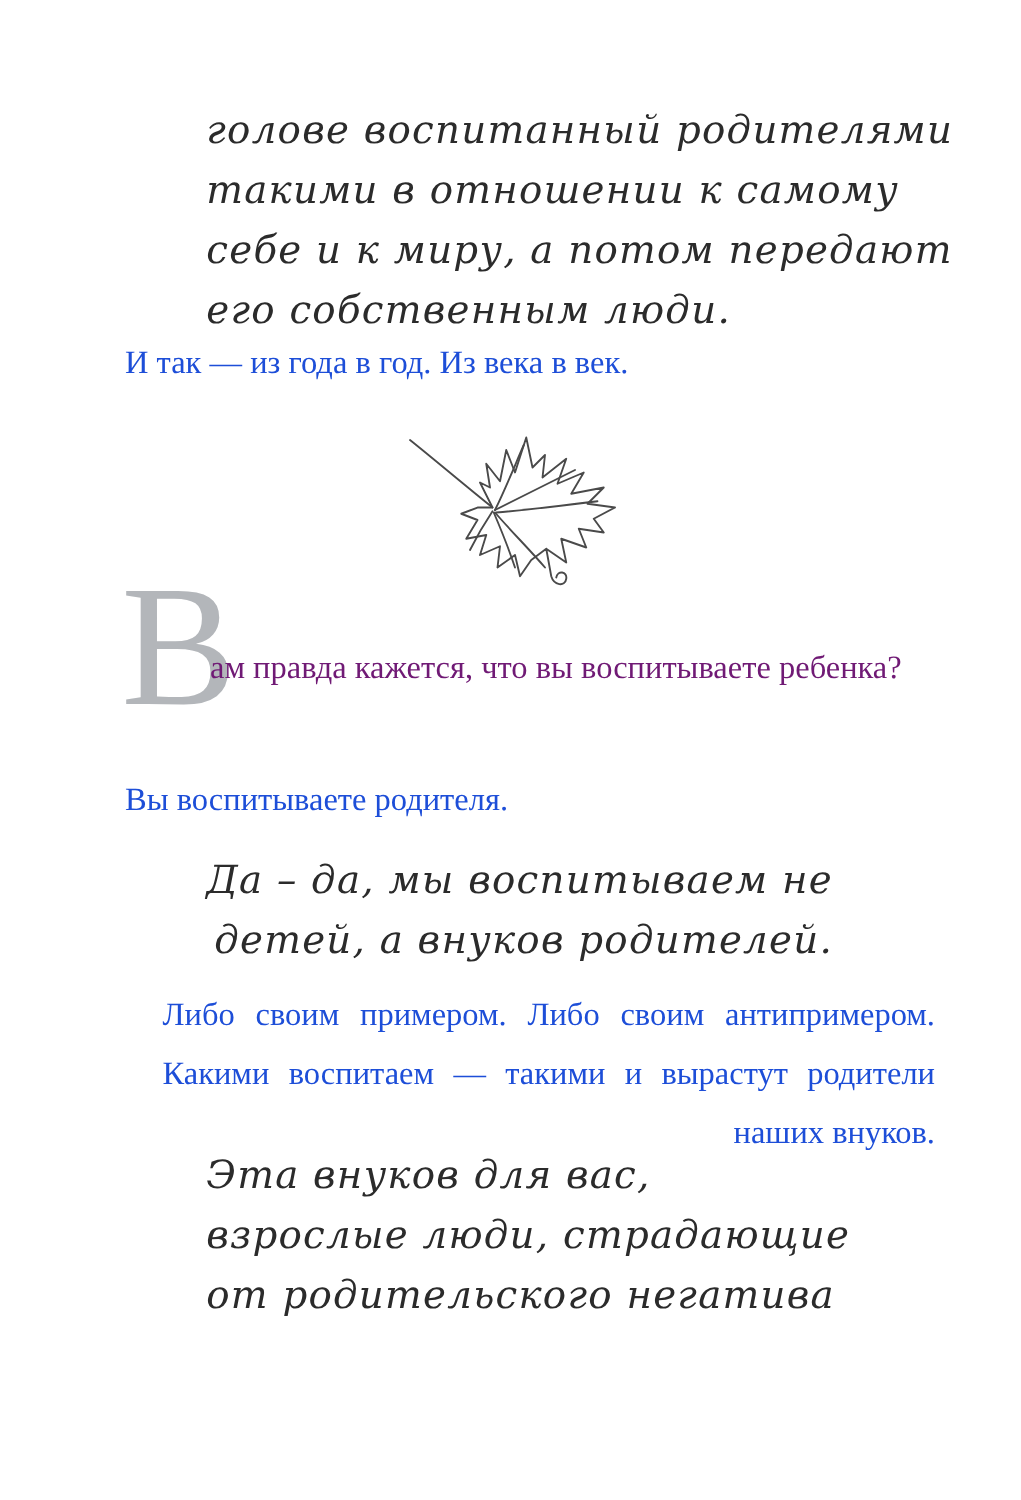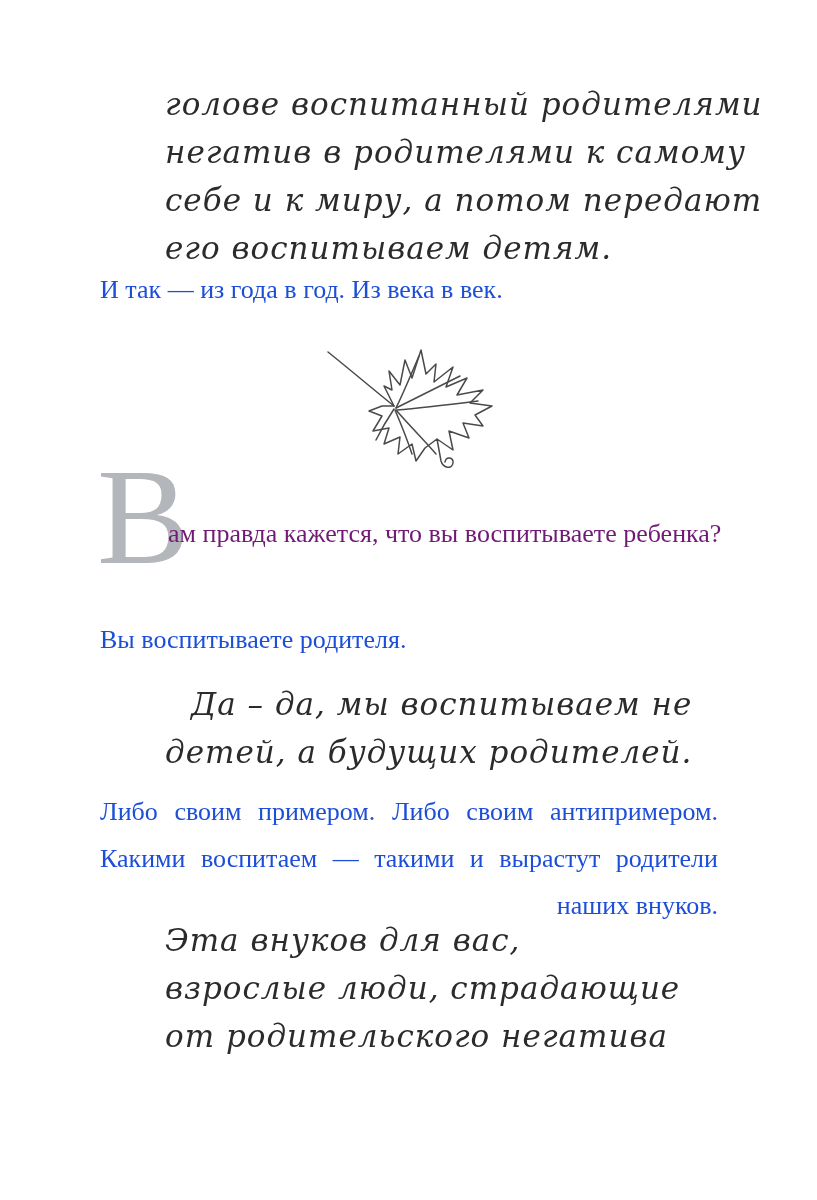--- a/index.html
+++ b/index.html
@@ -82,23 +82,23 @@
   .para3 { top: 788px; }
   .para3 div { margin: 0; }
 </style>
 </head>
 <body>
 
 <div class="page">
 
   <div class="handwritten" style="top:80px;">
     <div>голове воспитанный родителями</div>
-    <div>негатив в родителями к самому</div>
+    <div>такими в отношении к самому</div>
     <div>себе и к миру, а потом передают</div>
-    <div>его воспитываем детям.</div>
+    <div>его собственным люди.</div>
   </div>
 
   <div class="body-text" style="top:272px;">И так — из года в год. Из века в век.</div>
 
   <div class="leaf-wrap">
     <svg width="190" height="128" viewBox="0 0 190 128" fill="none" xmlns="http://www.w3.org/2000/svg">
 
       <path d="M6,8 C26,24 52,46 72,62" stroke="#4a4a4a" stroke-width="1.5" fill="none" stroke-linecap="round"></path>
 
       <path d="M72,62
@@ -121,24 +121,24 @@
 
   <div class="dropcap">В</div>
   <div class="dropcap-lines">
     <div>ам правда кажется, что вы воспитываете ребенка?</div>
   </div>
 
   <div class="body-text" style="top:622px;">Вы воспитываете родителя.</div>
 
   <div class="handwritten" style="top:680px;text-align:right;">
     <div>Да – да, мы воспитываем не</div>
-    <div>детей, а будущих родителей.</div>
+    <div>детей, а внуков родителей.</div>
   </div>
 
-  <div class="body-text para3" style="line-height:47px;">
+  <div class="body-text para3" style="line-height:47px;margin-left:30px;">
     <div class="justified-line">Либо своим примером. Либо своим антипримером.</div>
     <div class="justified-line">Какими воспитаем — такими и вырастут родители</div>
     <div class="justified-last">наших внуков.</div>
   </div>
 
   <div class="handwritten" style="top:916px;">
     <div>Эта внуков для вас,</div>
     <div>взрослые люди, страдающие</div>
     <div>от родительского негатива</div>
   </div>

